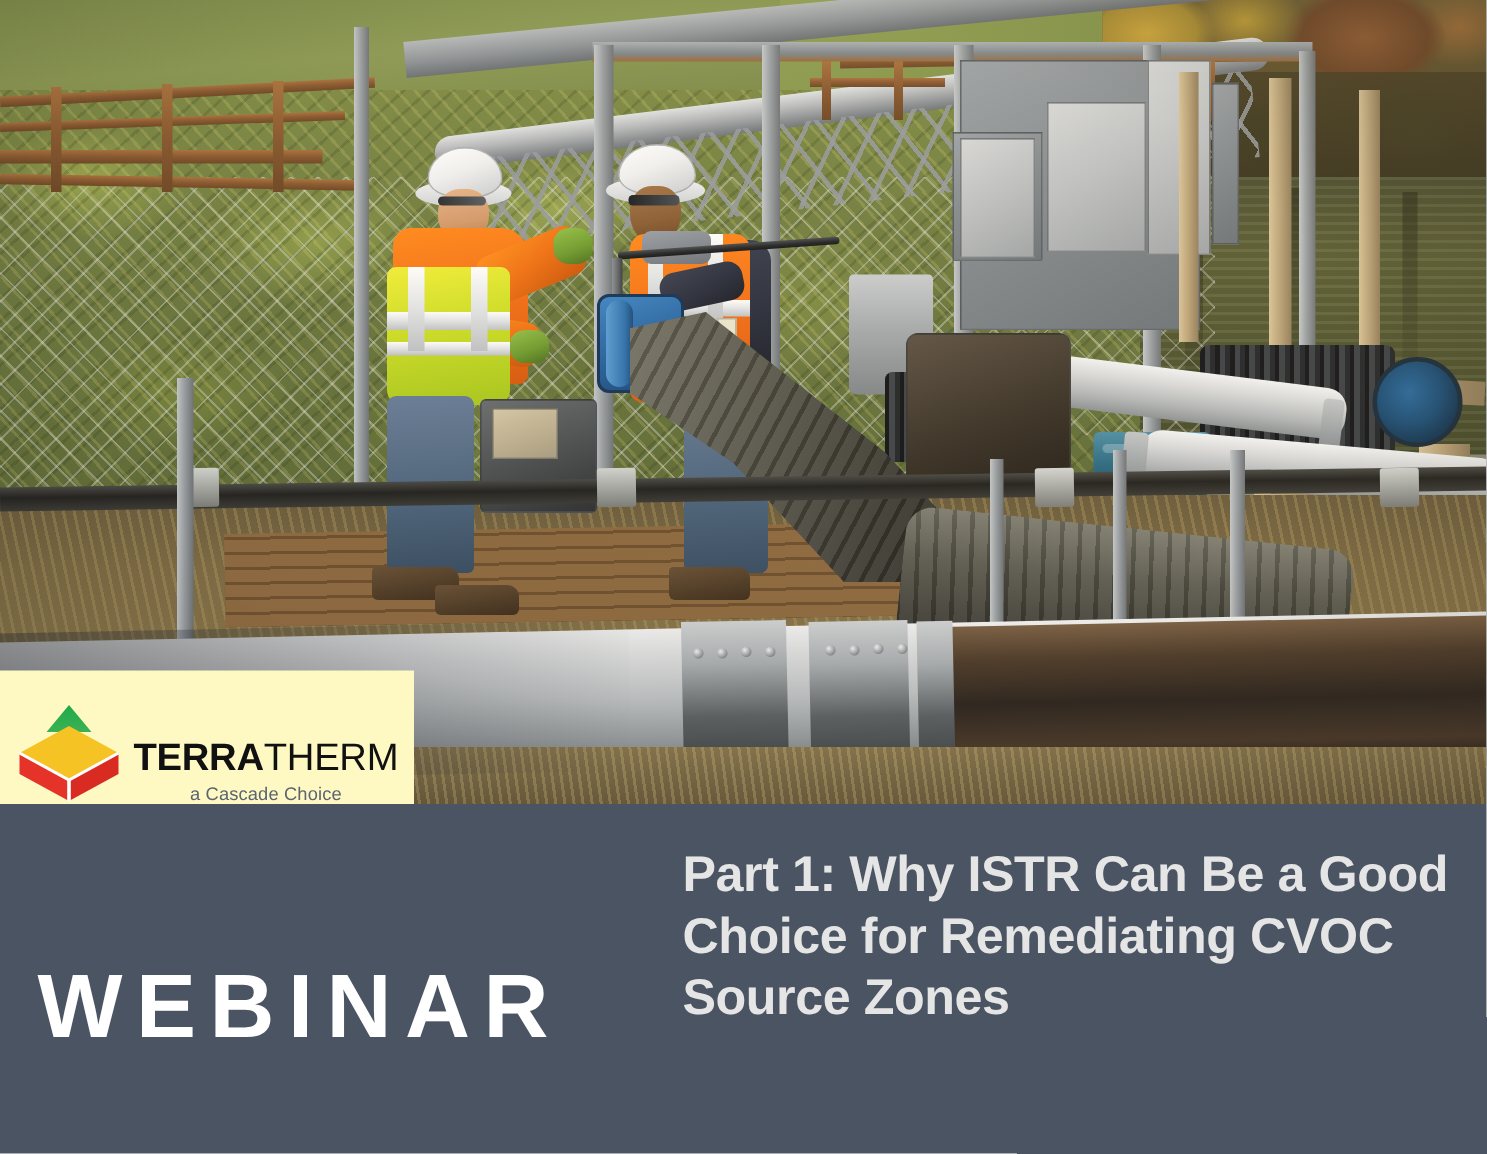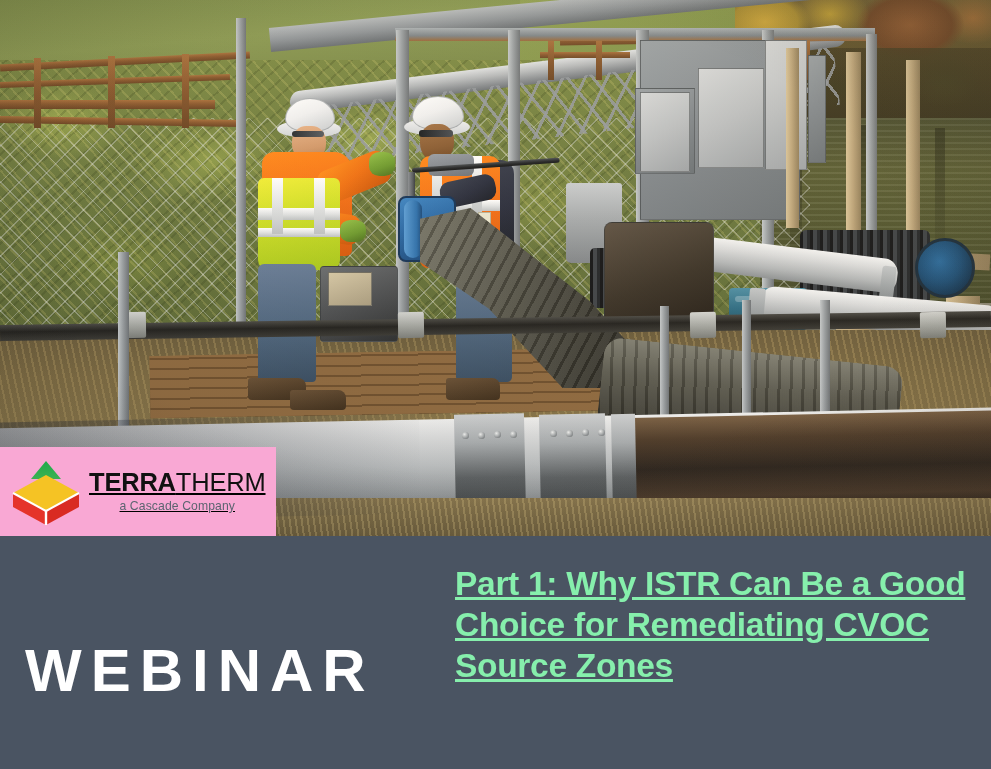--- a/index.html
+++ b/index.html
@@ -407,26 +407,25 @@
     position: absolute; left:0; top:0; width: 991px; height: 536px;
     background: linear-gradient(200deg, rgba(255,205,120,0.08) 0%, rgba(255,180,90,0.04) 45%, rgba(0,0,0,0.06) 100%);
     pointer-events: none;
   }
 
   
   .logo-panel {
     position: absolute;
     left: 0; top: 447px;
     width: 276px; height: 89px;
-    background: #f9a8d4;
+    background: #fef9c3;
     display: flex;
-    align-items: center;
+    align-items: flex-end;
     padding-left: 9px;
     z-index: 6;
-    text-decoration: underline;
   }
   .logo-mark {
     position: relative;
     width: 74px; height: 70px;
     flex: 0 0 74px;
   }
   .logo-wordmark {
     margin-left: 6px;
     display: flex;
     flex-direction: column;
@@ -468,24 +467,23 @@
     z-index: 7;
     margin-top: 36px;
   }
   .webinar-title {
     position: absolute;
     left: 455px; top: 563px;
     width: 530px;
     font-size: 33.5px;
     font-weight: 700;
     line-height: 1.23;
-    color: #86efac;
+    color: #e5e5e5;
     letter-spacing: -0.3px;
     z-index: 7;
-    text-decoration: underline;
   }
 </style>
 </head>
 <body>
 
 <div id="webinar-card">
 
   <div class="photo">
 
     <div class="ph-hill"></div>
@@ -669,21 +667,21 @@
         <polygon points="4,36 37,54 37,68 4,50" fill="#e5332a"></polygon>
 
         <polygon points="70,36 70,50 37,68 37,54" fill="#d92b22"></polygon>
 
         <polyline points="4,36 37,54 70,36" fill="none" stroke="#ffffff" stroke-width="2"></polyline>
         <line x1="37" y1="54" x2="37" y2="68" stroke="#ffffff" stroke-width="2.4"></line>
       </svg>
     </div>
     <div class="logo-wordmark">
       <div class="wm-main"><span class="wm-bold">TERRA</span><span class="wm-light">THERM</span></div>
-      <div class="wm-sub">a Cascade Company</div>
+      <div class="wm-sub">a Cascade Choice</div>
     </div>
   </div>
 
   <div class="bottom-bar"></div>
 
   <div class="webinar-word">WEBINAR</div>
 
   <div class="webinar-title">Part 1: Why ISTR Can Be a Good Choice for Remediating CVOC Source Zones</div>
 
 </div>

